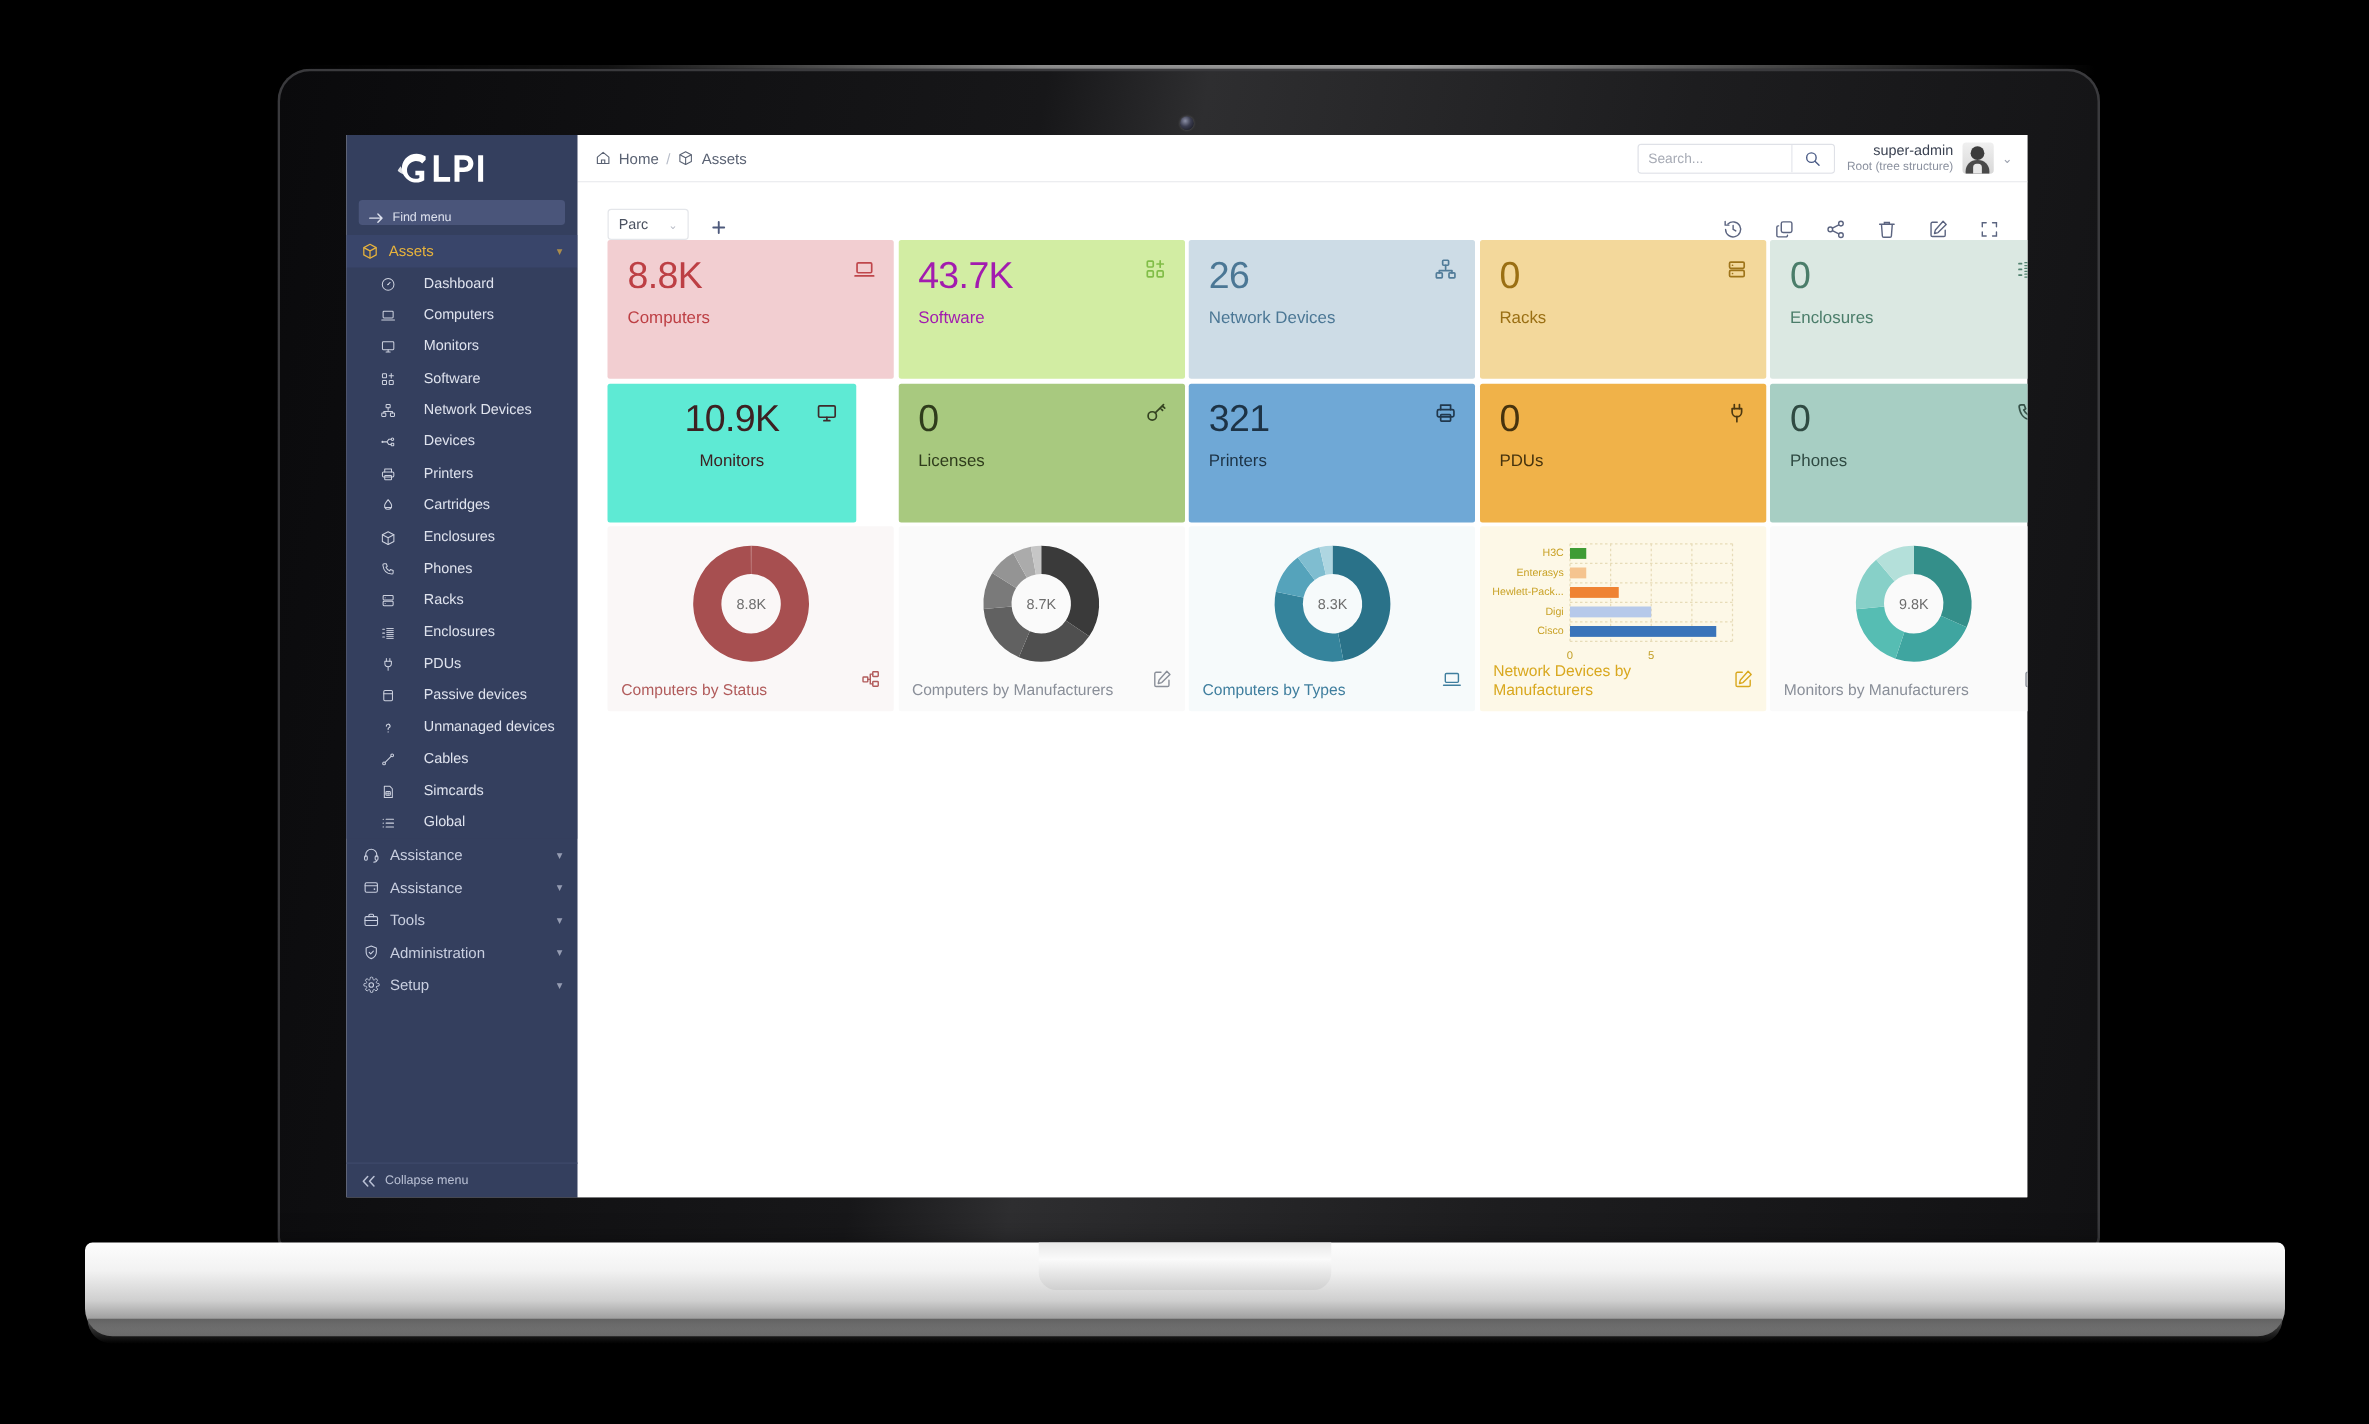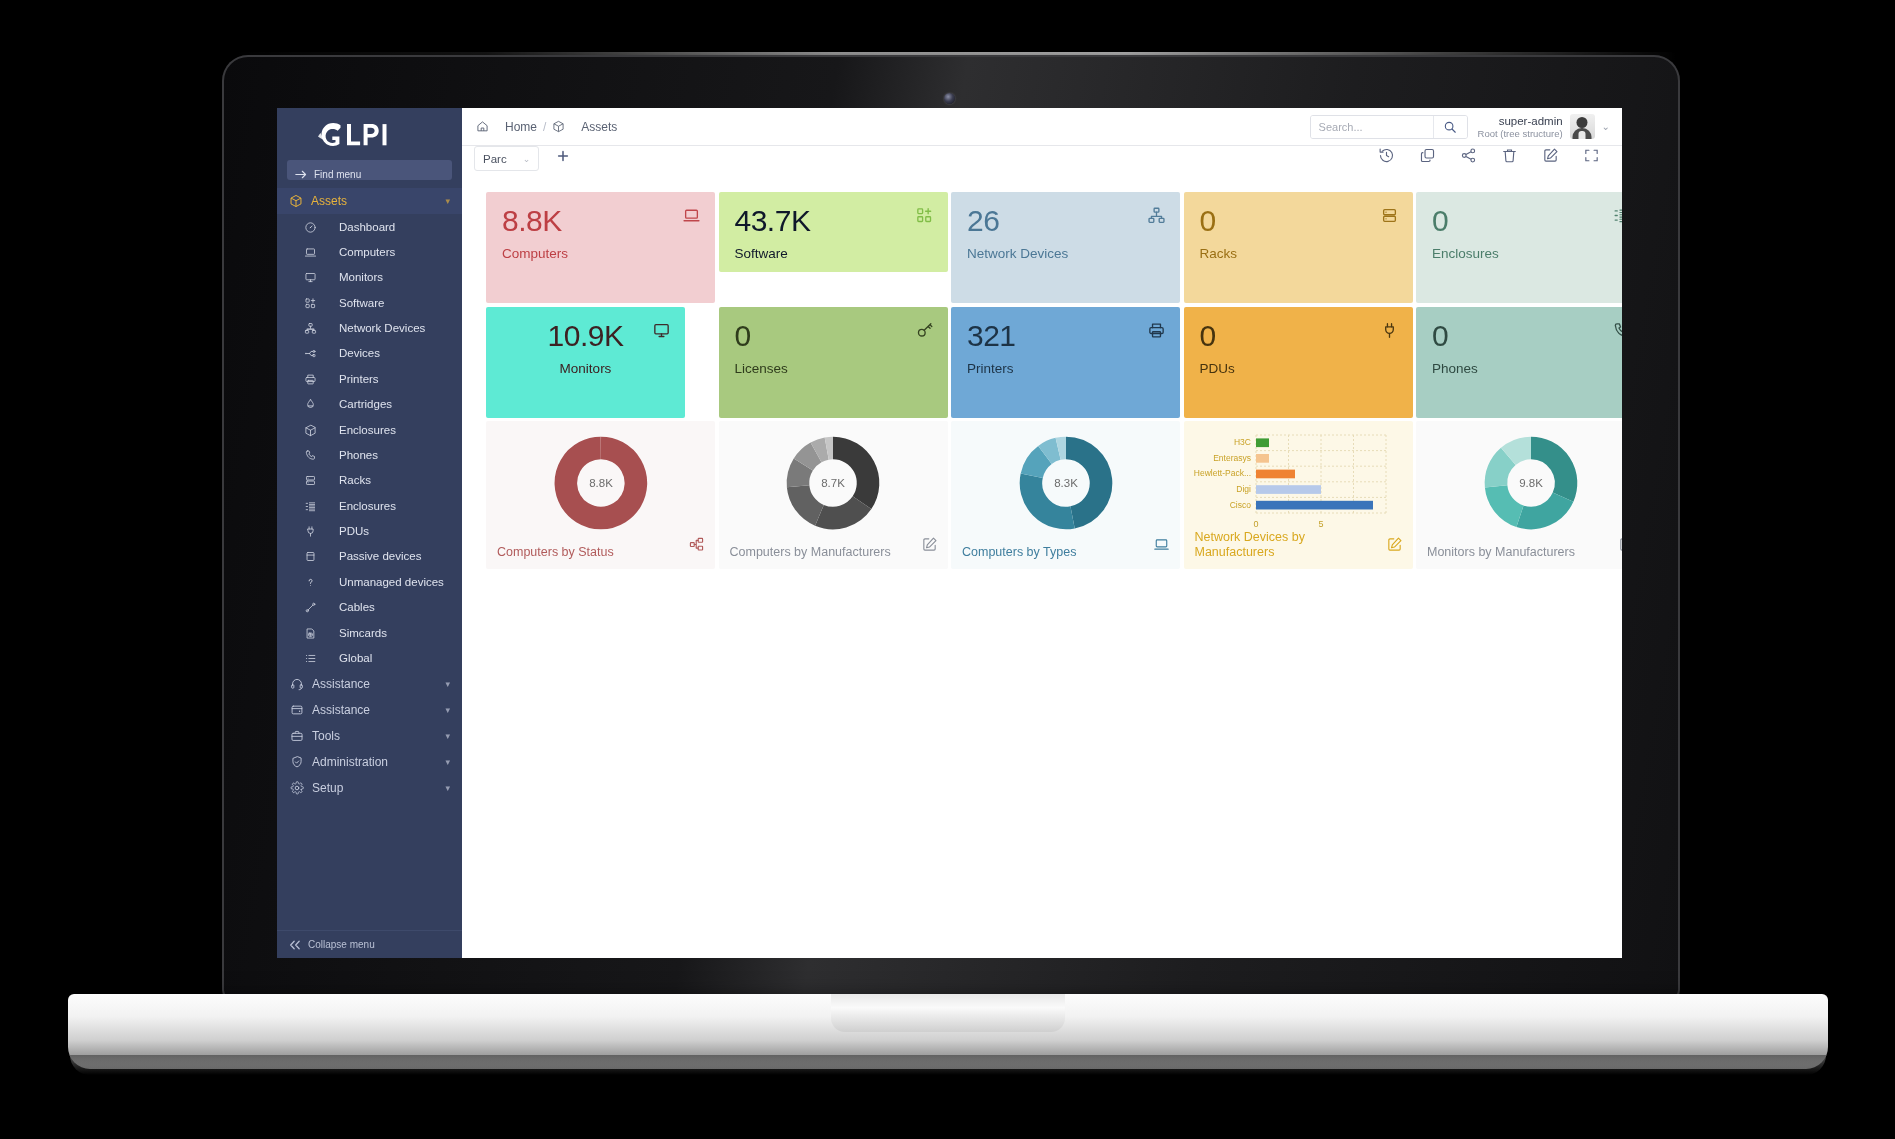--- a/index.html
+++ b/index.html
@@ -102,21 +102,21 @@
   #main { flex: 1 1 auto; display: flex; flex-direction: column; min-width: 0; background:#fff; }
 
   #topbar {
     height: 38px; flex: 0 0 38px;
     border-bottom: 1px solid #e6e7eb;
     display: flex; align-items: center; padding: 0 12px 0 14px;
     background: #fff;
   }
   .breadcrumb { display: flex; align-items: center; gap: 6px; font-size: 12px; color: #5a6273; }
   .breadcrumb .sep { color: #b8bdc9; }
-  .breadcrumb .crumb { display: flex; align-items: center; gap: 16px; cursor: pointer; }
+  .breadcrumb .crumb { display: flex; align-items: center; gap: 6px; cursor: pointer; }
   .topbar-right { margin-left: auto; display: flex; align-items: center; gap: 10px; }
   .search-box {
     display: flex; align-items: flex-end;
     border: 1px solid #dfe1e7; border-radius: 3px; height: 24px; overflow: hidden;
   }
   .search-box input {
     border: 0; outline: 0; height: 100%; width: 122px; padding: 0 8px;
     font-size: 11px; color: #444; font-family: "Liberation Sans", sans-serif;
   }
   .search-box input::placeholder { color: #a7abb5; }
@@ -142,22 +142,22 @@
     position:absolute; left:50%; bottom:0; transform:translateX(-50%);
     width:19px; height:11px; border-radius:9px 9px 0 0; background:#4a4a4a;
   }
   .avatar .collar {
     position:absolute; left:50%; bottom:0; transform:translateX(-50%);
     width:7px; height:8px; background:#e8e8e8; border-radius:3px 3px 0 0;
   }
 
   
   #dash-toolbar {
-    height: 46px; flex: 0 0 46px; display: flex; align-items: flex-start;
-    padding: 0 22px 0 12px; background: #fff;
+    height: 46px; flex: 0 0 46px; display: flex; align-items: flex-end;
+    padding: 0 22px 0 24px; background: #fff;
   }
   .dash-select {
     height: 25px; min-width: 62px;
     border: 1px solid #e4e6ea; border-radius: 3px; background: #fff;
     display: flex; align-items: center; gap: 16px; padding: 0 8px;
     font-size: 11.5px; color: #4a5160; cursor: pointer;
   }
   .dash-select .chev { color: #b6bac4; font-size: 9px; margin-left: auto; }
   .add-dash {
     margin-left: 14px; width: 20px; height: 20px; cursor: pointer;
@@ -591,21 +591,21 @@
         <div id="dash-grid">
           <div class="grid" id="grid">
               <div class="w kpi" style="background: rgb(242, 206, 209); color: rgb(189, 63, 68); left: 0px; top: 0px; width: 229px; height: 111px;">
                 <div class="num">8.8K</div>
                 <div class="lbl">Computers</div>
                 <div class="kico"><svg width="19" height="19" viewBox="0 0 24 24" fill="none" stroke="#bd3f44" stroke-width="1.7" stroke-linecap="round" stroke-linejoin="round" style="color:#bd3f44">
                     <rect x="4.6" y="5.4" width="14.8" height="10" rx="1.2"></rect>
                     <path d="M2.6 18.6h18.8"></path>
                   </svg></div>
               </div>
-              <div class="w kpi" style="background: rgb(210, 237, 163); color: #0f172a; left: 232.5px; top: 0px; width: 229px; height: 80px;">
+              <div class="w kpi" style="background: rgb(210, 237, 163); color: #a21caf; left: 232.5px; top: 0px; width: 229px; height: 111px;">
                 <div class="num">43.7K</div>
                 <div class="lbl">Software</div>
                 <div class="kico"><svg width="19" height="19" viewBox="0 0 24 24" fill="none" stroke="#7dbb43" stroke-width="1.7" stroke-linecap="round" stroke-linejoin="round" style="color:#7dbb43">
                     <rect x="3.6" y="3.6" width="6" height="6" rx="1"></rect>
                     <rect x="3.6" y="13.6" width="6" height="6" rx="1"></rect>
                     <rect x="13.6" y="13.6" width="6" height="6" rx="1"></rect>
                     <path d="M16.6 3.4v6.4M13.4 6.6h6.4"></path>
                   </svg></div>
               </div>
               <div class="w kpi" style="background: rgb(205, 220, 230); color: rgb(75, 119, 149); left: 465px; top: 0px; width: 229px; height: 111px;">

